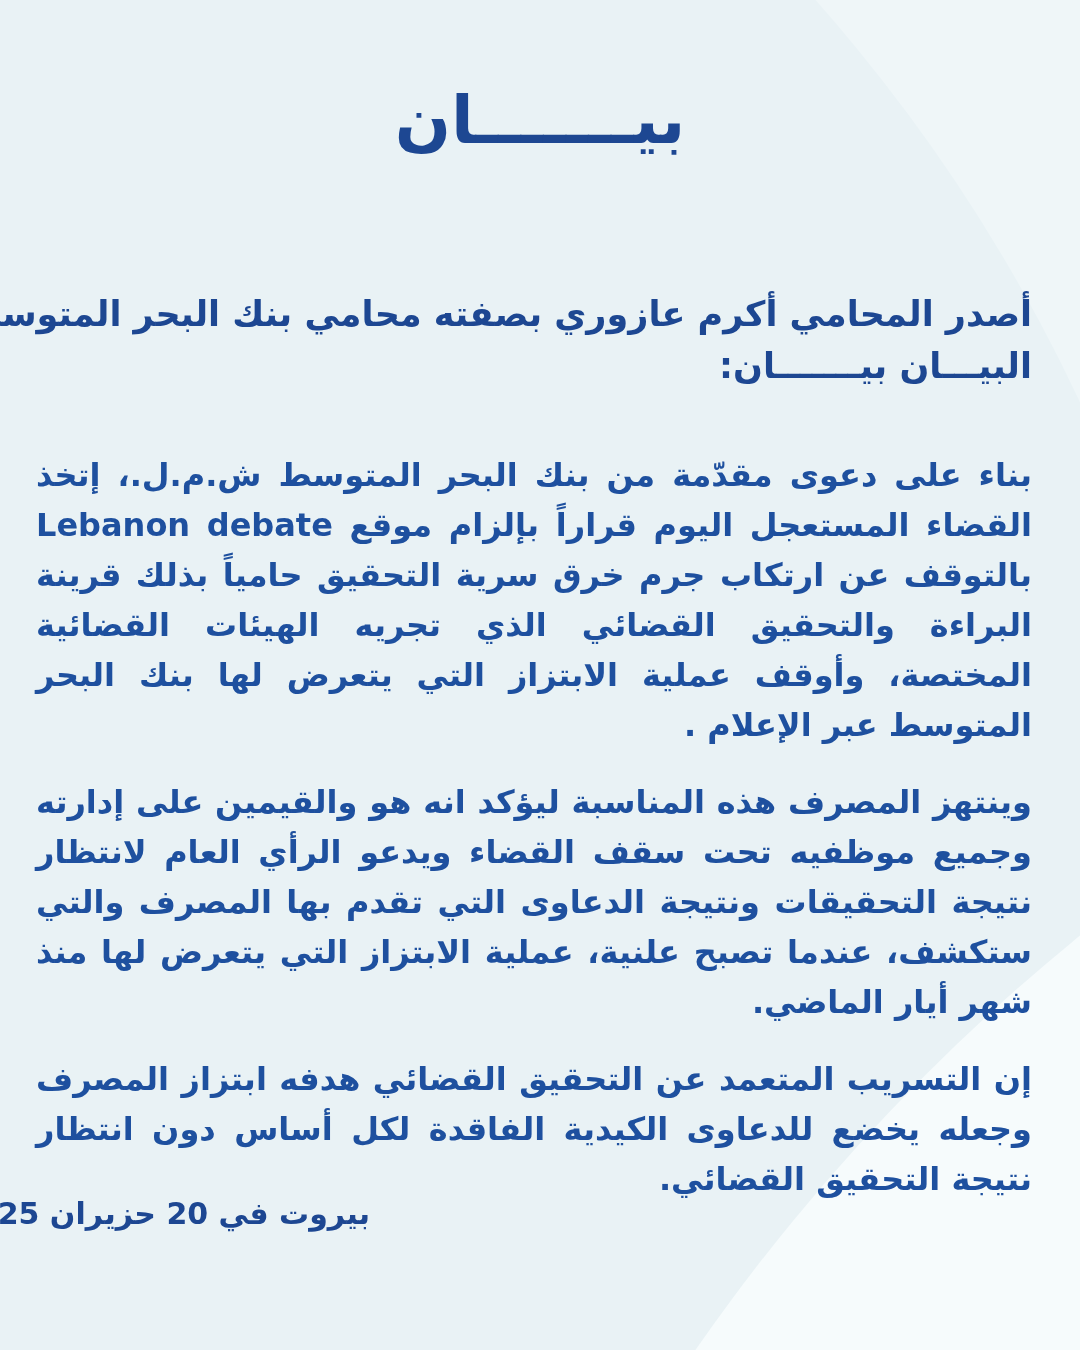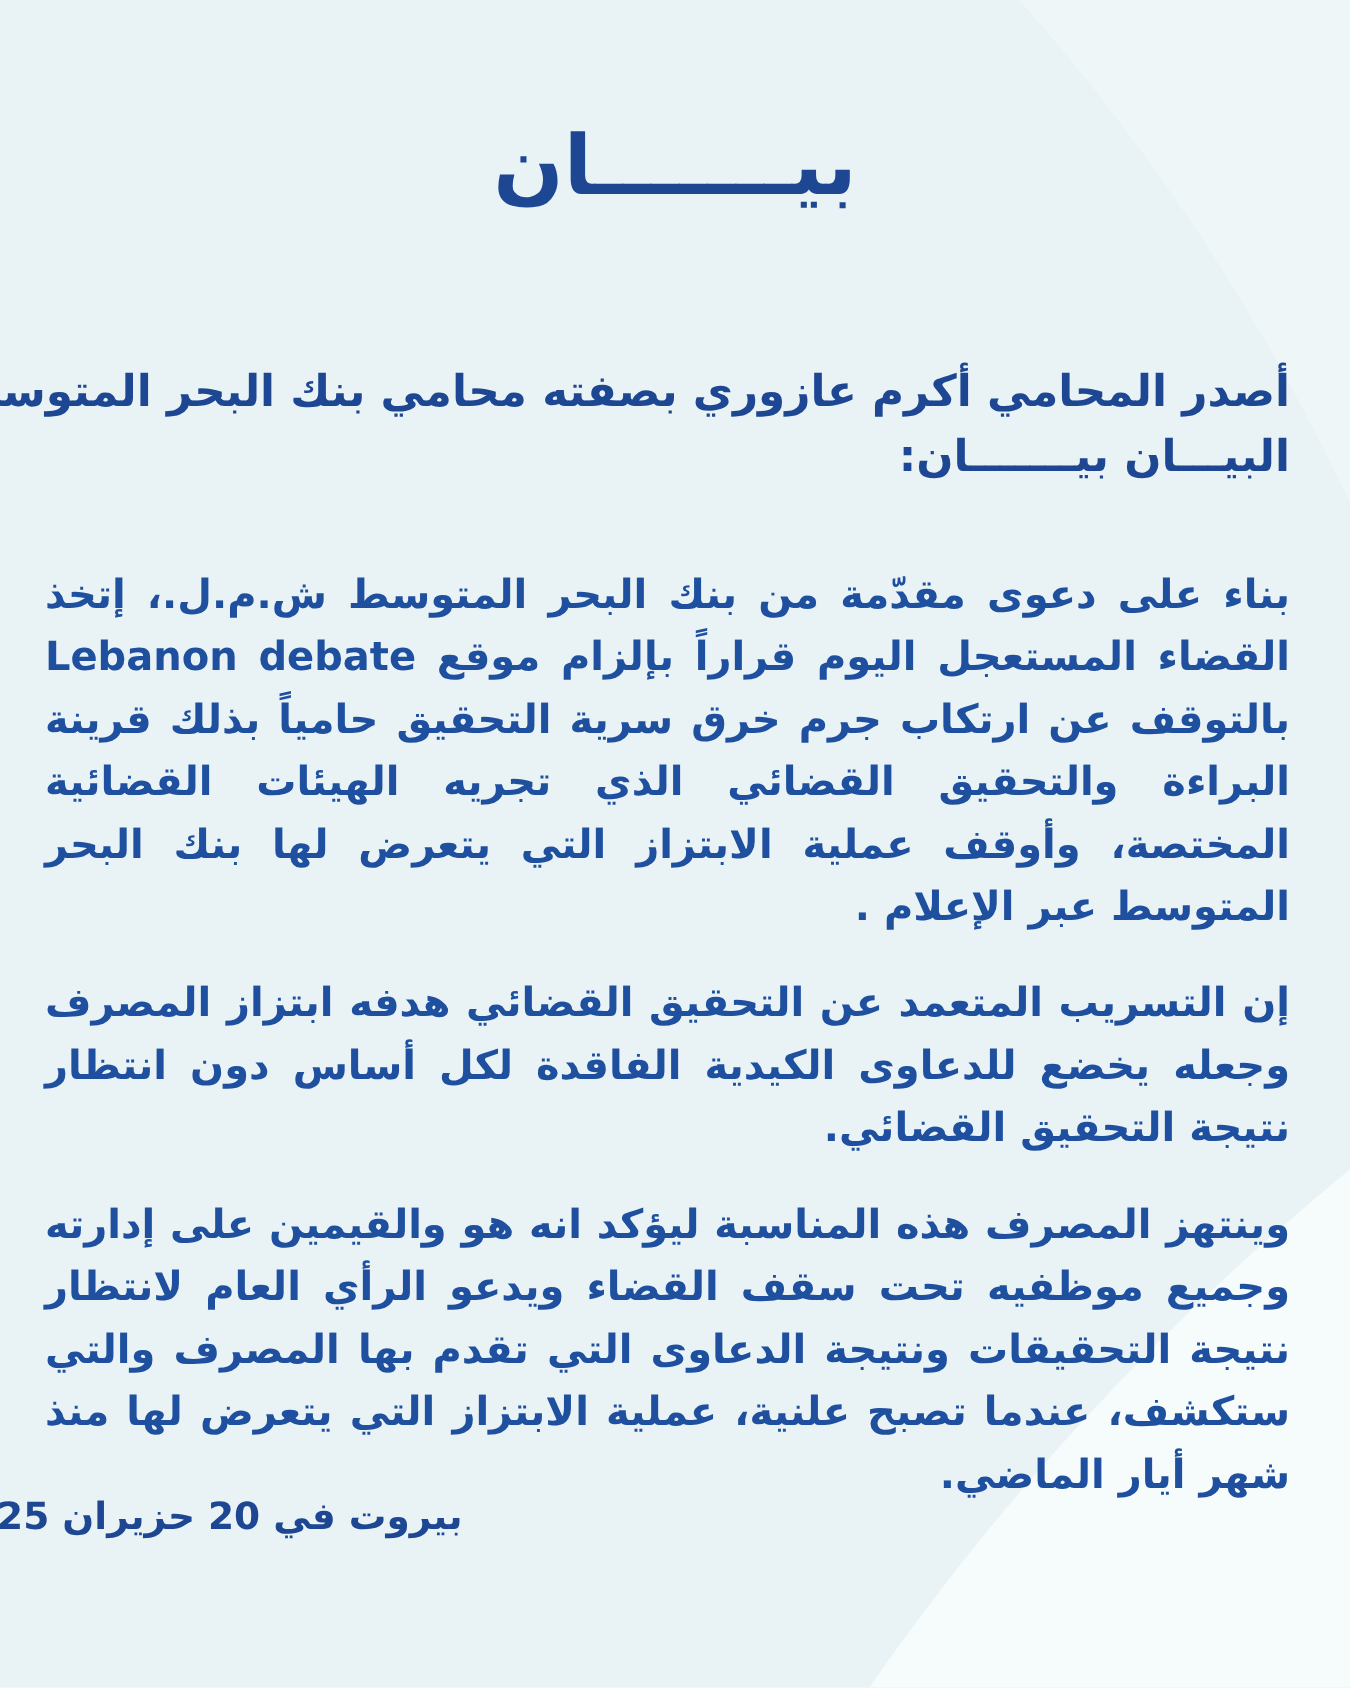--- a/index.html
+++ b/index.html
@@ -35,21 +35,21 @@
     width: 3380px; height: 3380px;
     left: -2140px; top: -570px;
     background: #e9f2f5;
   }
   .bg-c {
     width: 4030px; height: 4030px;
     left: 335px; top: 485px;
     background: #f6fbfc;
   }
   .title {
-    margin: 16px;
+    margin: 4px;
     position: absolute;
     top: 78px;
     left: 0;
     right: 0;
     text-align: center;
     font-size: 66px;
     font-weight: bold;
     color: #1d4792;
     letter-spacing: 1px;
     z-index: 2;
@@ -113,19 +113,19 @@
 
   <h1 class="title">بيـــــــان</h1>
 
   <div class="intro">
     <div class="intro-line-1">أصدر المحامي أكرم عازوري بصفته محامي بنك البحر المتوسط ش.م.ل.</div>
     <div class="intro-line-2">البيـــان بيـــــــان:</div>
   </div>
 
   <div class="body-text">
     <p class="body-par">بناء على دعوى مقدّمة من بنك البحر المتوسط ش.م.ل.، إتخذ القضاء المستعجل اليوم قراراً بإلزام موقع Lebanon debate بالتوقف عن ارتكاب جرم خرق سرية التحقيق حامياً بذلك قرينة البراءة والتحقيق القضائي الذي تجريه الهيئات القضائية المختصة، وأوقف عملية الابتزاز التي يتعرض لها بنك البحر المتوسط عبر الإعلام .</p>
+    <p class="body-par">وينتهز المصرف هذه المناسبة ليؤكد انه هو والقيمين على إدارته وجميع موظفيه تحت سقف القضاء ويدعو الرأي العام لانتظار نتيجة التحقيقات ونتيجة الدعاوى التي تقدم بها المصرف والتي ستكشف، عندما تصبح علنية، عملية الابتزاز التي يتعرض لها منذ شهر أيار الماضي.</p>
     <p class="body-par">إن التسريب المتعمد عن التحقيق القضائي هدفه ابتزاز المصرف وجعله يخضع للدعاوى الكيدية الفاقدة لكل أساس دون انتظار نتيجة التحقيق القضائي.</p>
-    <p class="body-par">وينتهز المصرف هذه المناسبة ليؤكد انه هو والقيمين على إدارته وجميع موظفيه تحت سقف القضاء ويدعو الرأي العام لانتظار نتيجة التحقيقات ونتيجة الدعاوى التي تقدم بها المصرف والتي ستكشف، عندما تصبح علنية، عملية الابتزاز التي يتعرض لها منذ شهر أيار الماضي.</p>
   </div>
 
   <div class="date-line">بيروت في 20 حزيران 2025</div>
 
 </div>
 
 </body></html>

